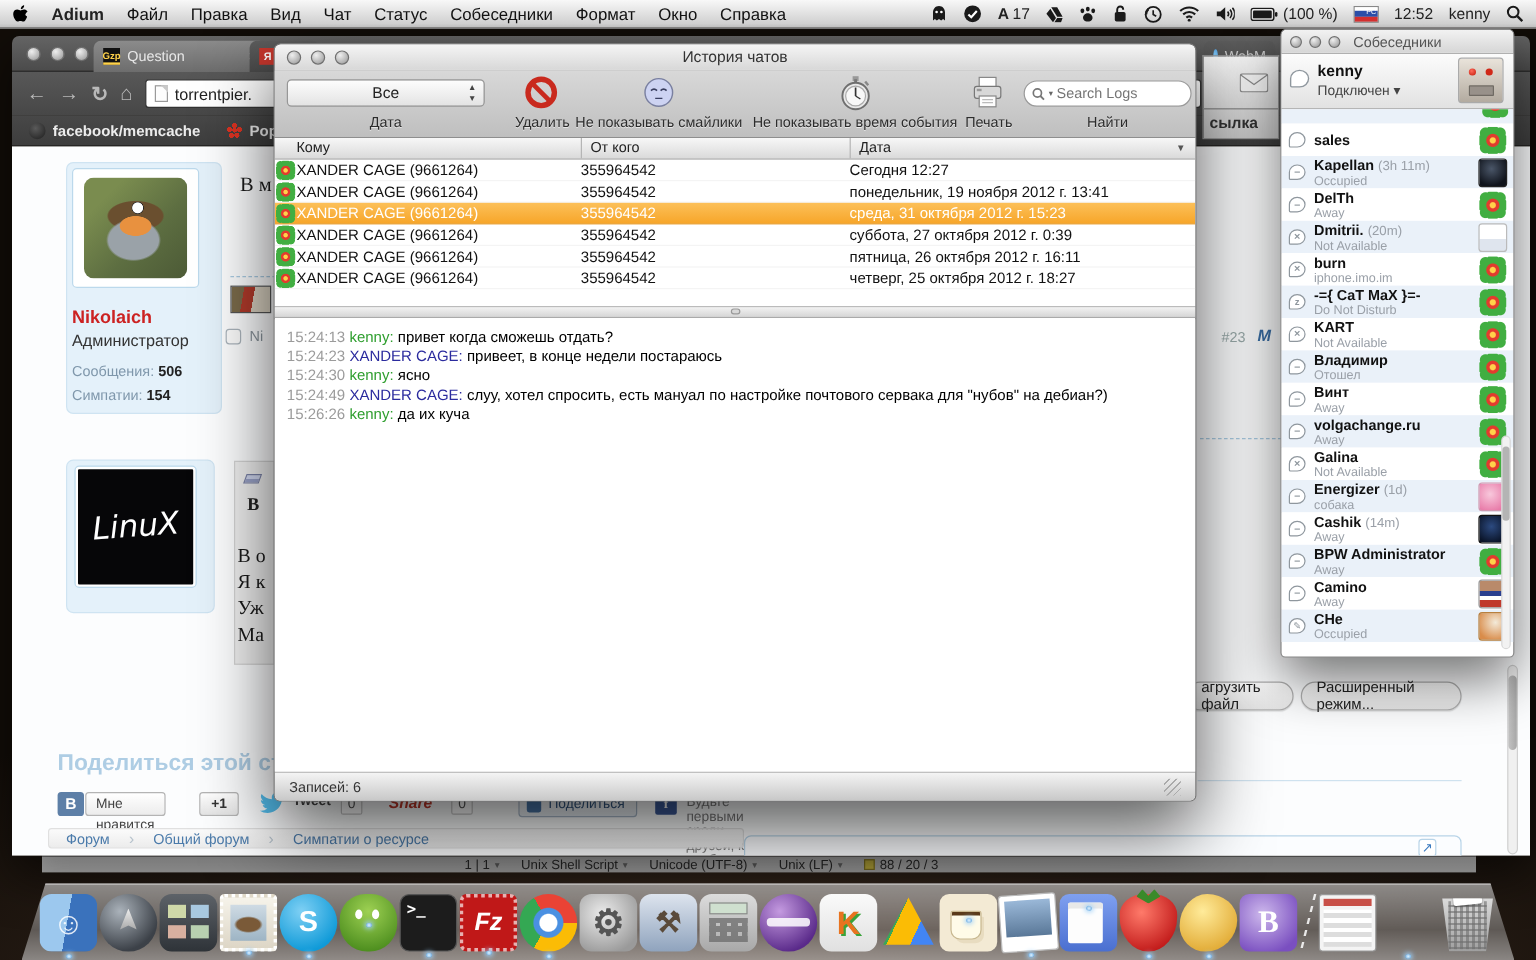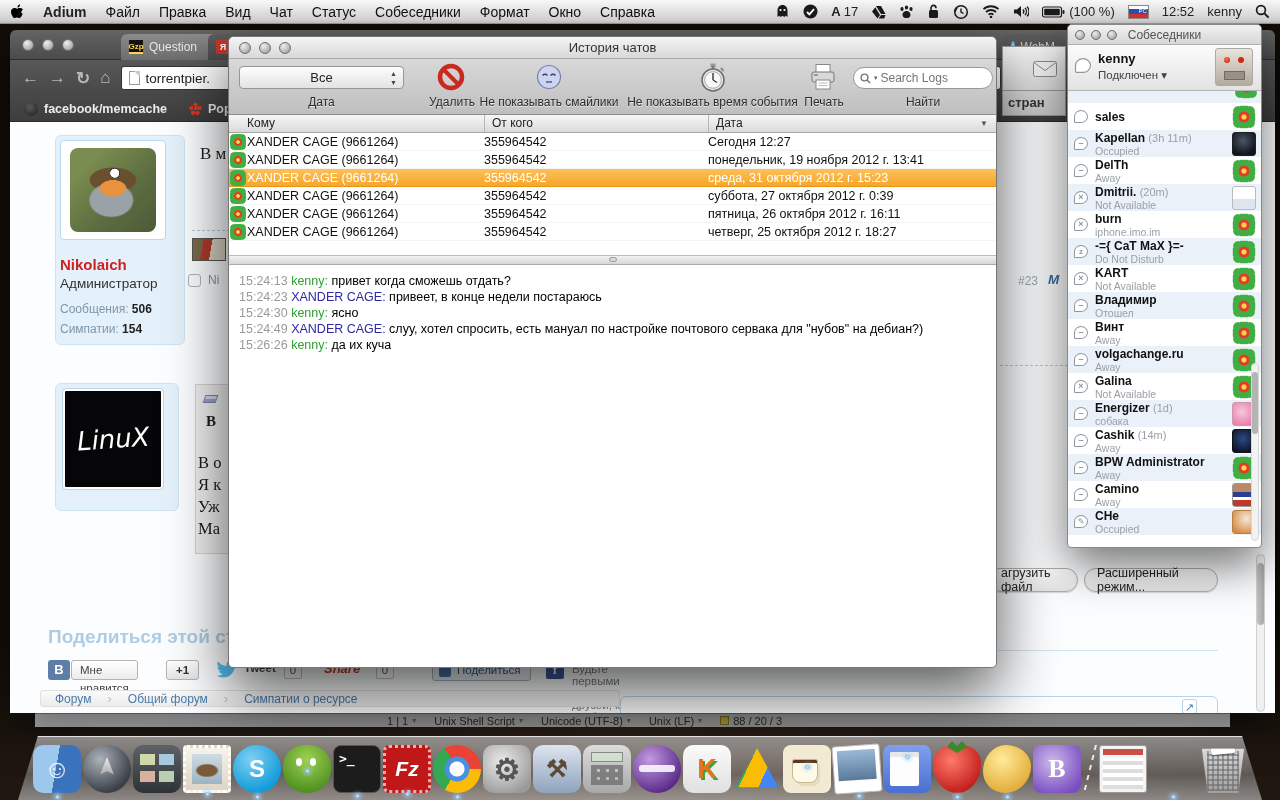--- a/index.html
+++ b/index.html
@@ -29,21 +29,21 @@
   
   #browser { position:absolute; left:10px; top:30px; width:1265px; height:683px;
     border-radius:6px 6px 0 0; box-shadow:0 15px 40px rgba(0,0,0,.6); z-index:1; }
   #tabstrip { position:absolute; inset:0 0 auto 0; height:30px; border-radius:6px 6px 0 0;
     background:linear-gradient(#646464,#4b4b4b); border-bottom:1px solid #2e2e2e; }
   .lights { display:flex; gap:8px; position:absolute; left:12px; top:9px; }
   .light { width:12px; height:12px; border-radius:50%;
     background:radial-gradient(circle at 35% 30%, #efefef, #b8b8b8 60%, #8f8f8f); border:1px solid #6f6f6f; }
   .tab { position:absolute; top:4px; height:26px; border-radius:6px 6px 0 0; display:flex; align-items:center;
     gap:6px; padding:0 8px; font-size:12px; color:#e8e8e8; }
-  #tab1 { left:68px; width:144px; background:linear-gradient(#8b8b8b,#6d6d6d);margin-left:43px; }
+  #tab1 { left:68px; width:144px; background:linear-gradient(#8b8b8b,#6d6d6d); }
   #tab2 { left:198px; width:58px; background:linear-gradient(#5d5d5d,#4a4a4a); color:#c9c9c9; }
   #tab3 { left:993px; width:60px; background:linear-gradient(#5d5d5d,#4a4a4a); color:#c9c9c9; }
   .favicon-gzp { width:14px; height:14px; background:#111; color:#ffd24a; font-size:8px; font-weight:bold;
     display:flex; align-items:center; justify-content:center; border-bottom:2px solid #ffd24a; }
   .favicon-yx { width:14px; height:14px; background:#c8372d; color:#fff; font-size:9px; font-weight:bold; text-align:center; line-height:14px; }
   .favicon-webm { width:13px; height:13px; border-radius:50%; background:radial-gradient(circle at 35% 30%, #7fc4f4, #1d78c9); }
   .tab-close { margin-left:auto; color:#cfcfcf; font-size:12px; }
   #nav-toolbar { position:absolute; left:0; right:0; top:30px; height:36px;
     background:linear-gradient(#585858,#474747); display:flex; align-items:center; gap:10px; padding:0 12px; }
   .nav-btn { color:#b9b9b9; font-size:17px; font-weight:bold; }
@@ -576,21 +576,21 @@
 
 <div id="webm-panel">
   <div id="webm-tb">
     <span>
         <svg width="24" height="16" viewBox="0 0 24 16">
           <rect x="0.5" y="0.5" width="23" height="15" rx="2" fill="#f4f4f4" stroke="#8a8a8a"></rect>
           <path d="M1 1.5l11 8 11-8" stroke="#8a8a8a" fill="none"></path>
         </svg>
       </span>
   </div>
-  <div id="webm-strip">стран</div>
+  <div id="webm-strip">сылка</div>
 </div>
 
 <div id="editorbar">
   <span style="display:flex;gap:18px;">
 
   <span class="eb-frag">
         <span>1 | 1</span>
         <span class="caret">▾</span>
       </span>
       <span class="eb-frag">
@@ -770,20 +770,24 @@
         <span class="s">XANDER CAGE:</span>
         <span class="x">слуу, хотел спросить, есть мануал по настройке почтового сервака для "нубов" на дебиан?)</span>
       </div>
 
       <div class="msg kenny">
         <span class="t">15:26:26</span>
         <span class="s">kenny:</span>
         <span class="x">да их куча</span>
       </div>
     </div>
+  <div id="h-footer">
+    <span>Записей: 6</span>
+    <span class="grip-corner"></span>
+  </div>
 </div>
 
 <div id="buddies">
   <div id="b-title">
     <div class="lights">
         <span class="light"></span>
         <span class="light"></span>
         <span class="light"></span>
       </div>
     <span>Собеседники</span>

